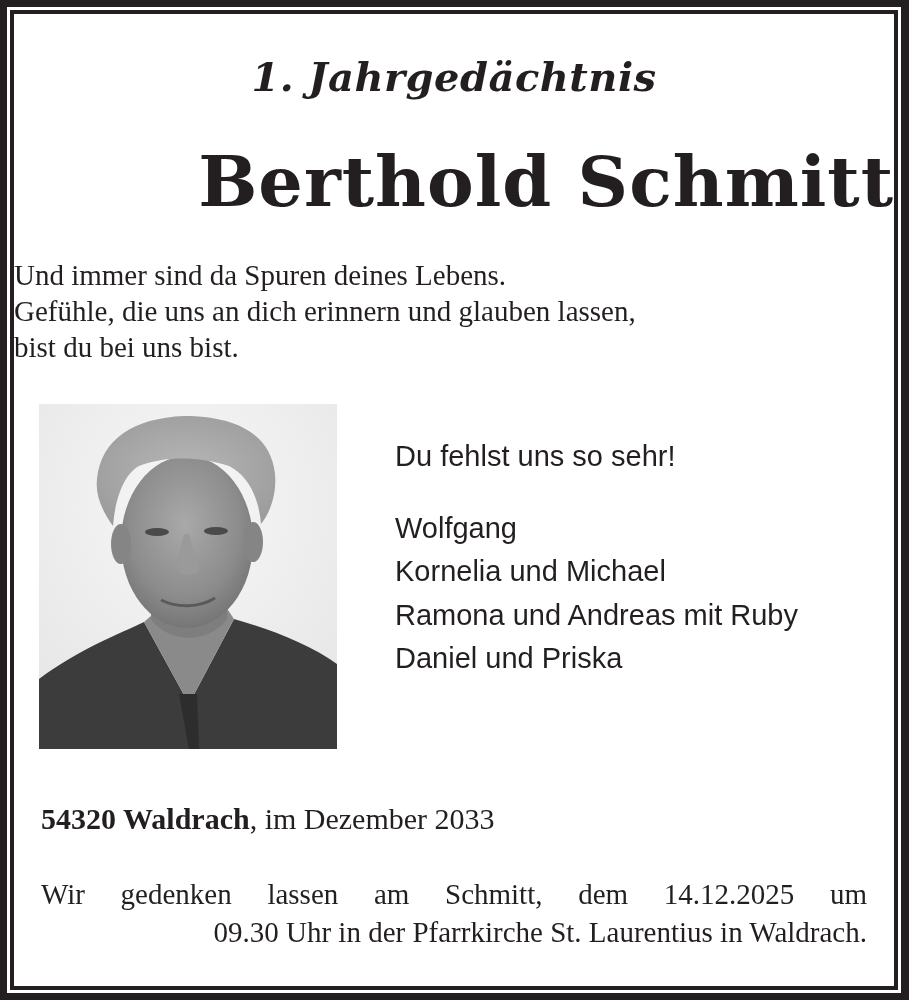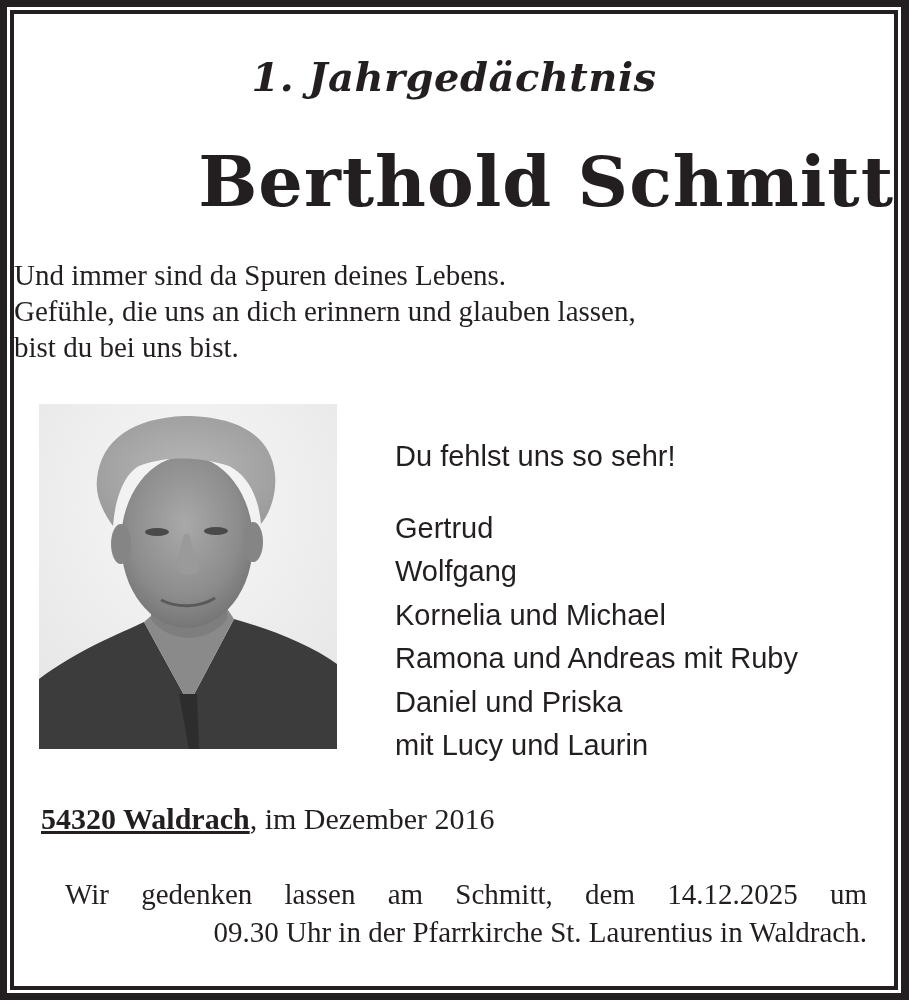--- a/index.html
+++ b/index.html
@@ -15,23 +15,23 @@
     .poem div { white-space: nowrap; }
 
     .photo { position: absolute; left: 25px; top: 390px; width: 298px; height: 345px; overflow: hidden; background: #f2f2f2; }
     .photo svg { display: block; }
 
     .family { position: absolute; left: 381px; top: 421px; font-family: Liberation Sans, sans-serif; font-size: 29px; line-height: 43.5px; }
     .family .line { white-space: nowrap; }
     .family .spacer { height: 28px; }
 
     .place-line { position: absolute; left: 27px; top: 790px; font-family: "Liberation Serif", serif; font-size: 30px; line-height: 1; white-space: nowrap; }
-    .place-line .bold { font-weight: bold; text-decoration: underline; }
+    .place-line .bold { font-weight: bold; }
     .service { position: absolute; left: 27px; right: 27px; top: 861px; font-family: "Liberation Serif", serif; font-size: 29px; line-height: 38px; }
-    .service .l1 { text-align: justify; text-align-last: justify; white-space: nowrap; display: flex; justify-content: space-between; margin-left: 24px; }
+    .service .l1 { text-align: justify; text-align-last: justify; white-space: nowrap; display: flex; justify-content: space-between; }
     .service .l2 { white-space: nowrap; text-align: right; }
   </style>
 </head>
 <body>
 
 <div class="frame-outer"></div>
 <div class="frame-gap"></div>
 <div class="frame-inner"></div>
 
 <div class="content">
@@ -83,30 +83,28 @@
 
       <path d="M145 130 C140 150 136 160 140 168 C146 172 156 172 160 166 C160 158 154 148 150 130 Z" fill="#9a9a9a"></path>
 
       <path d="M122 196 C138 204 160 204 176 194" stroke="#5a5a5a" stroke-width="3" fill="none"></path>
     </svg>
   </div>
 
   <div class="family">
     <div class="line">Du fehlst uns so sehr!</div>
     <div class="spacer"></div>
-    <div class="line">Gertrud</div>
     <div class="line">Wolfgang</div>
     <div class="line">Kornelia und Michael</div>
     <div class="line">Ramona und Andreas mit Ruby</div>
     <div class="line">Daniel und Priska</div>
-    <div class="line">mit Lucy und Laurin</div>
   </div>
 
   <div class="place-line">
-    <span class="bold">54320 Waldrach</span><span>, im Dezember 2016</span>
+    <span class="bold">54320 Waldrach</span><span>, im Dezember 2033</span>
   </div>
 
   <div class="service">
     <div class="l1">
       <span>Wir</span>
       <span>gedenken</span>
       <span>lassen</span>
       <span>am</span>
       <span>Schmitt,</span>
       <span>dem</span>

